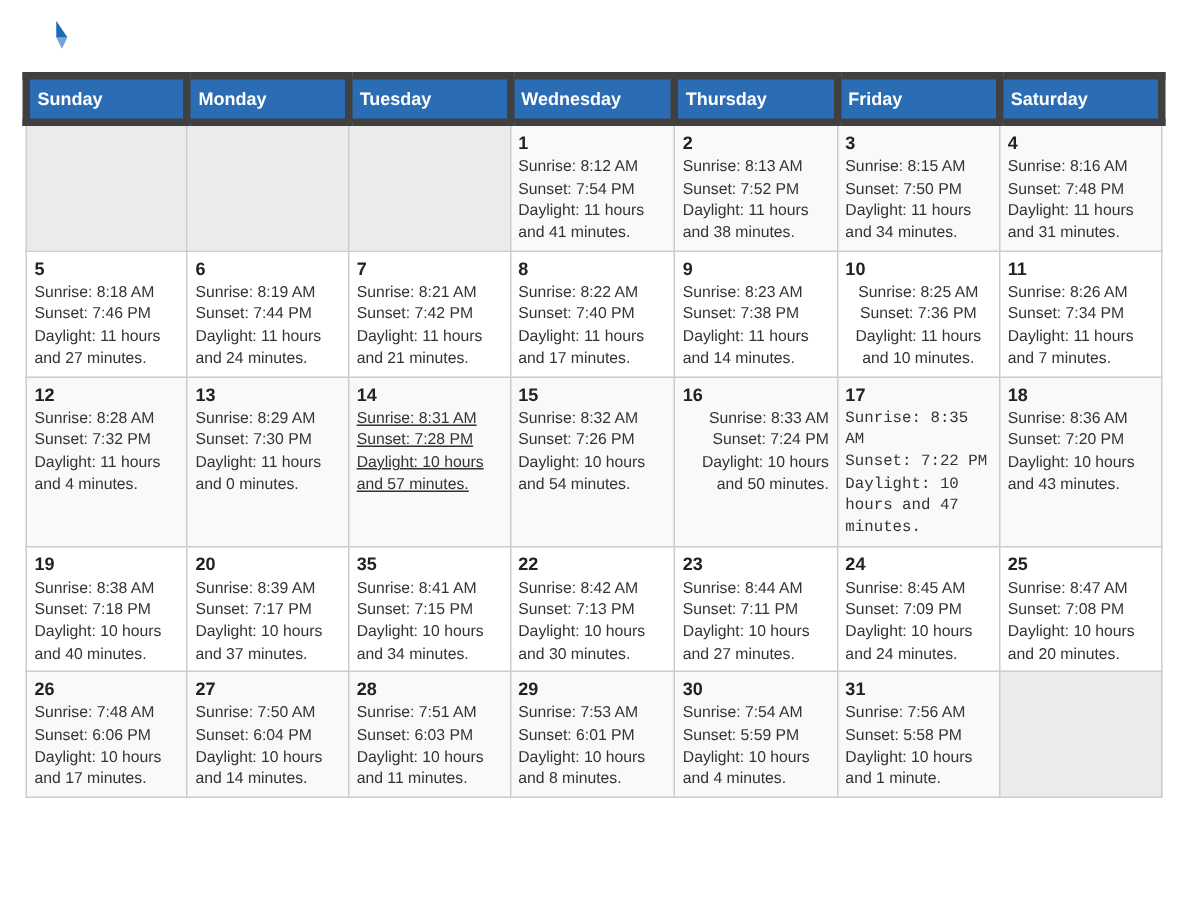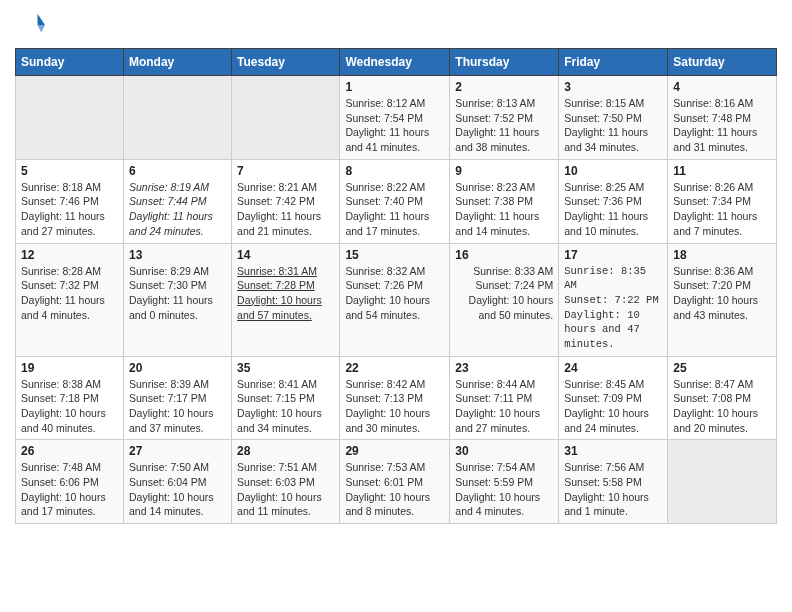--- a/index.html
+++ b/index.html
@@ -50,21 +50,21 @@
       border-collapse: collapse;
       font-size: 11px;
     }
     thead tr th {
       background-color: #2a6db5;
       color: white;
       padding: 6px 5px;
       text-align: left;
       font-weight: bold;
       font-size: 12px;
-      border: 1px solid #404040;
+      border: 5px solid #404040;
     }
     tbody tr td {
       border: 1px solid #ccc;
       vertical-align: top;
       padding: 4px 5px;
       width: 113px;
       min-height: 80px;
       background: #fff;
     }
     tbody tr:nth-child(odd) td {
@@ -148,21 +148,21 @@
       </tr>
       <tr>
         <td>
           <div class="day-number">5</div>
           <div class="day-info" style="white-space: pre-line;">Sunrise: 8:18 AM
 Sunset: 7:46 PM
 Daylight: 11 hours and 27 minutes.</div>
         </td>
         <td>
           <div class="day-number">6</div>
-          <div class="day-info" style="white-space: pre-line; font-style: italic;">Sunrise: 8:19 AM
+          <div class="day-info" style="white-space: pre-line;">Sunrise: 8:19 AM
 Sunset: 7:44 PM
 Daylight: 11 hours and 24 minutes.</div>
         </td>
         <td>
           <div class="day-number">7</div>
           <div class="day-info" style="white-space: pre-line;">Sunrise: 8:21 AM
 Sunset: 7:42 PM
 Daylight: 11 hours and 21 minutes.</div>
         </td>
         <td>
@@ -172,21 +172,21 @@
 Daylight: 11 hours and 17 minutes.</div>
         </td>
         <td>
           <div class="day-number">9</div>
           <div class="day-info" style="white-space: pre-line;">Sunrise: 8:23 AM
 Sunset: 7:38 PM
 Daylight: 11 hours and 14 minutes.</div>
         </td>
         <td>
           <div class="day-number">10</div>
-          <div class="day-info" style="white-space: pre-line;">Sunrise: 8:25 AM
+          <div class="day-info" style="white-space: pre-line; text-align: center;">Sunrise: 8:25 AM
 Sunset: 7:36 PM
 Daylight: 11 hours and 10 minutes.</div>
         </td>
         <td>
           <div class="day-number">11</div>
           <div class="day-info" style="white-space: pre-line;">Sunrise: 8:26 AM
 Sunset: 7:34 PM
 Daylight: 11 hours and 7 minutes.</div>
         </td>
       </tr>

